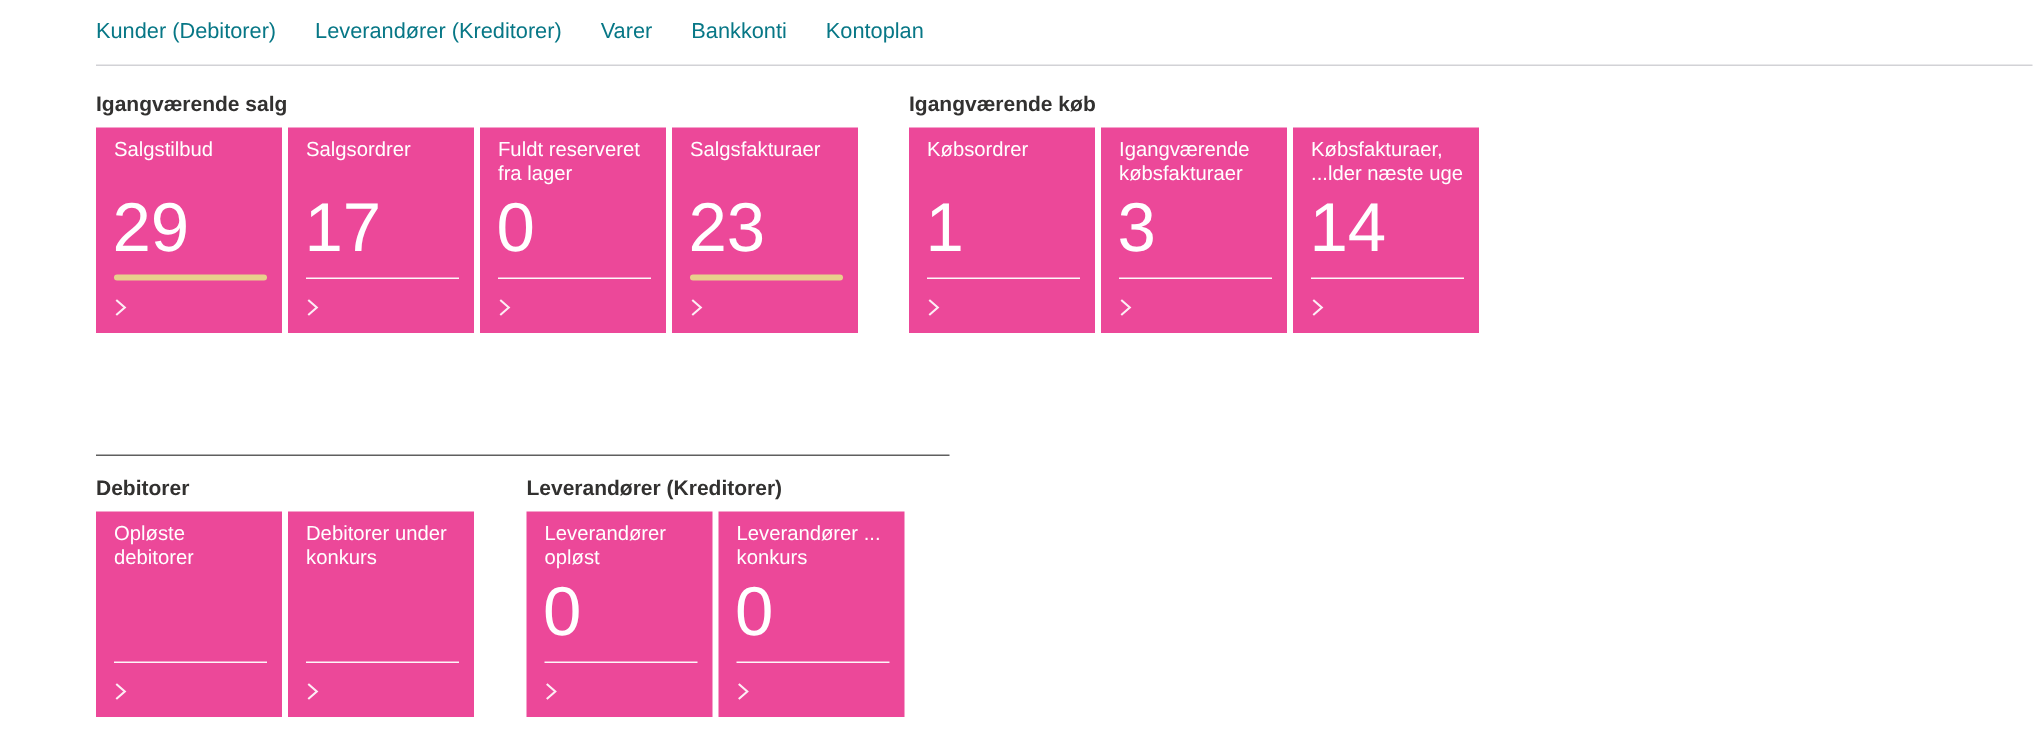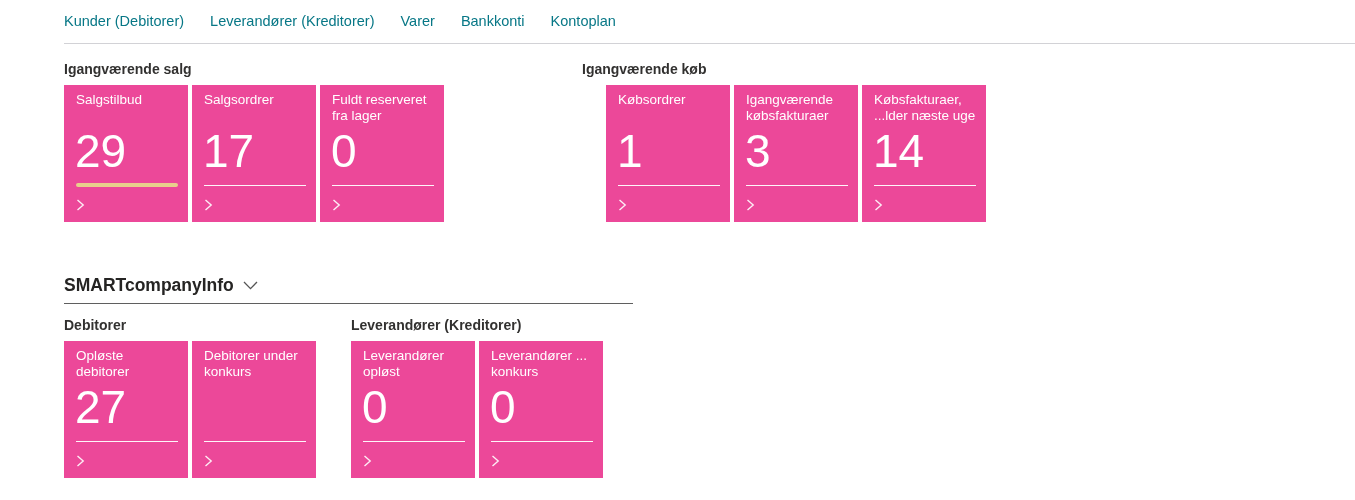--- a/index.html
+++ b/index.html
@@ -8,21 +8,21 @@
   .stage { position: relative; width: 1355px; height: 444px; margin-left: 48px; }
 
   
   .topnav { position: absolute; left: 16px; top: 11px; display: flex; gap: 26px; }
   .nav-link { color: #077786; font-size: 14.5px; line-height: 20px; text-decoration: none; cursor: pointer; white-space: nowrap; }
   .top-divider { position: absolute; left: 16px; right: 4px; top: 43px; height: 1px; background: #d2d2d6; }
 
   
   .section-heading { position: absolute; font-size: 14px; font-weight: 700; color: #323130; line-height: 18px; white-space: nowrap; }
   .h-sales { left: 16px; top: 60px; }
-  .h-purch { left: 534px; top: 60px; }
+  .h-purch { left: 558px; top: 60px; }
   .h-deb   { left: 16px; top: 316px; }
   .h-lev   { left: 303px; top: 316px; }
 
   
   .tile-row { position: absolute; display: flex; gap: 4px; }
   .r-sales { left: 16px;  top: 85px; }
   .r-purch { left: 558px; top: 85px; }
   .r-deb   { left: 16px;  top: 341px; }
   .r-lev   { left: 303px; top: 341px; align-items: center; }
 
@@ -76,20 +76,28 @@
     </div>
     <div class="tile">
       <div class="tile-title">Fuldt reserveret
 fra lager</div>
       <div class="tile-value">0</div>
       <div class="tile-bar white"></div>
       <svg class="tile-chevron" width="9" height="12" viewBox="0 0 9 12">
           <path d="M1.5 1 L7.2 6 L1.5 11" fill="none" stroke="rgba(255,255,255,0.9)" stroke-width="1.4"></path>
         </svg>
     </div>
+    <div class="tile">
+      <div class="tile-title">Salgsfakturaer</div>
+      <div class="tile-value">23</div>
+      <div class="tile-bar gold"></div>
+      <svg class="tile-chevron" width="9" height="12" viewBox="0 0 9 12">
+          <path d="M1.5 1 L7.2 6 L1.5 11" fill="none" stroke="rgba(255,255,255,0.9)" stroke-width="1.4"></path>
+        </svg>
+    </div>
   </div>
 
   <div class="tile-row r-purch">
     <div class="tile">
       <div class="tile-title">Købsordrer</div>
       <div class="tile-value">1</div>
       <div class="tile-bar white"></div>
       <svg class="tile-chevron" width="9" height="12" viewBox="0 0 9 12">
           <path d="M1.5 1 L7.2 6 L1.5 11" fill="none" stroke="rgba(255,255,255,0.9)" stroke-width="1.4"></path>
         </svg>
@@ -107,36 +115,29 @@
       <div class="tile-title">Købsfakturaer,
 ...lder næste uge</div>
       <div class="tile-value">14</div>
       <div class="tile-bar white"></div>
       <svg class="tile-chevron" width="9" height="12" viewBox="0 0 9 12">
           <path d="M1.5 1 L7.2 6 L1.5 11" fill="none" stroke="rgba(255,255,255,0.9)" stroke-width="1.4"></path>
         </svg>
     </div>
   </div>
 
-  <div class="company-header">
-    <span class="company-title">SMARTcompanyInfo</span>
-    <svg width="15" height="9" viewBox="0 0 15 9">
-        <path d="M1 1 L7.5 7.6 L14 1" fill="none" stroke="#555555" stroke-width="1.3"></path>
-      </svg>
-  </div>
   <div class="company-divider"></div>
 
   <div class="section-heading h-deb">Debitorer</div>
   <div class="section-heading h-lev">Leverandører (Kreditorer)</div>
 
   <div class="tile-row r-deb">
     <div class="tile">
       <div class="tile-title">Opløste
 debitorer</div>
-      <div class="tile-value">27</div>
       <div class="tile-bar white"></div>
       <svg class="tile-chevron" width="9" height="12" viewBox="0 0 9 12">
           <path d="M1.5 1 L7.2 6 L1.5 11" fill="none" stroke="rgba(255,255,255,0.9)" stroke-width="1.4"></path>
         </svg>
     </div>
     <div class="tile">
       <div class="tile-title">Debitorer under
 konkurs</div>
       <div class="tile-bar white"></div>
       <svg class="tile-chevron" width="9" height="12" viewBox="0 0 9 12">

